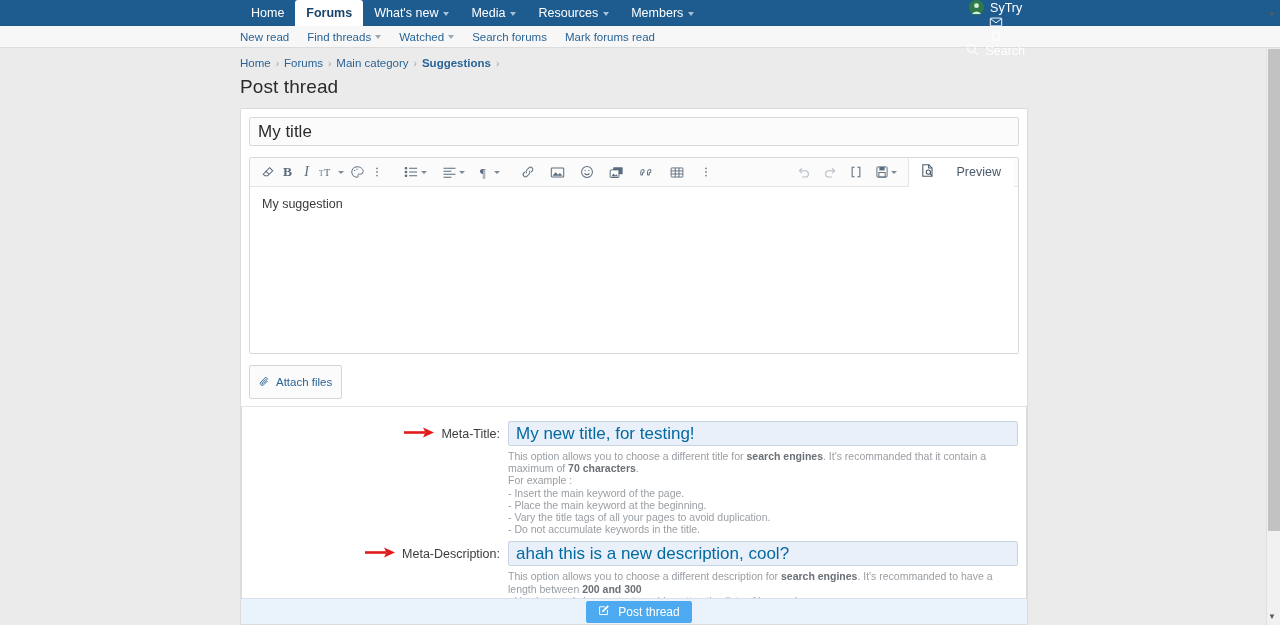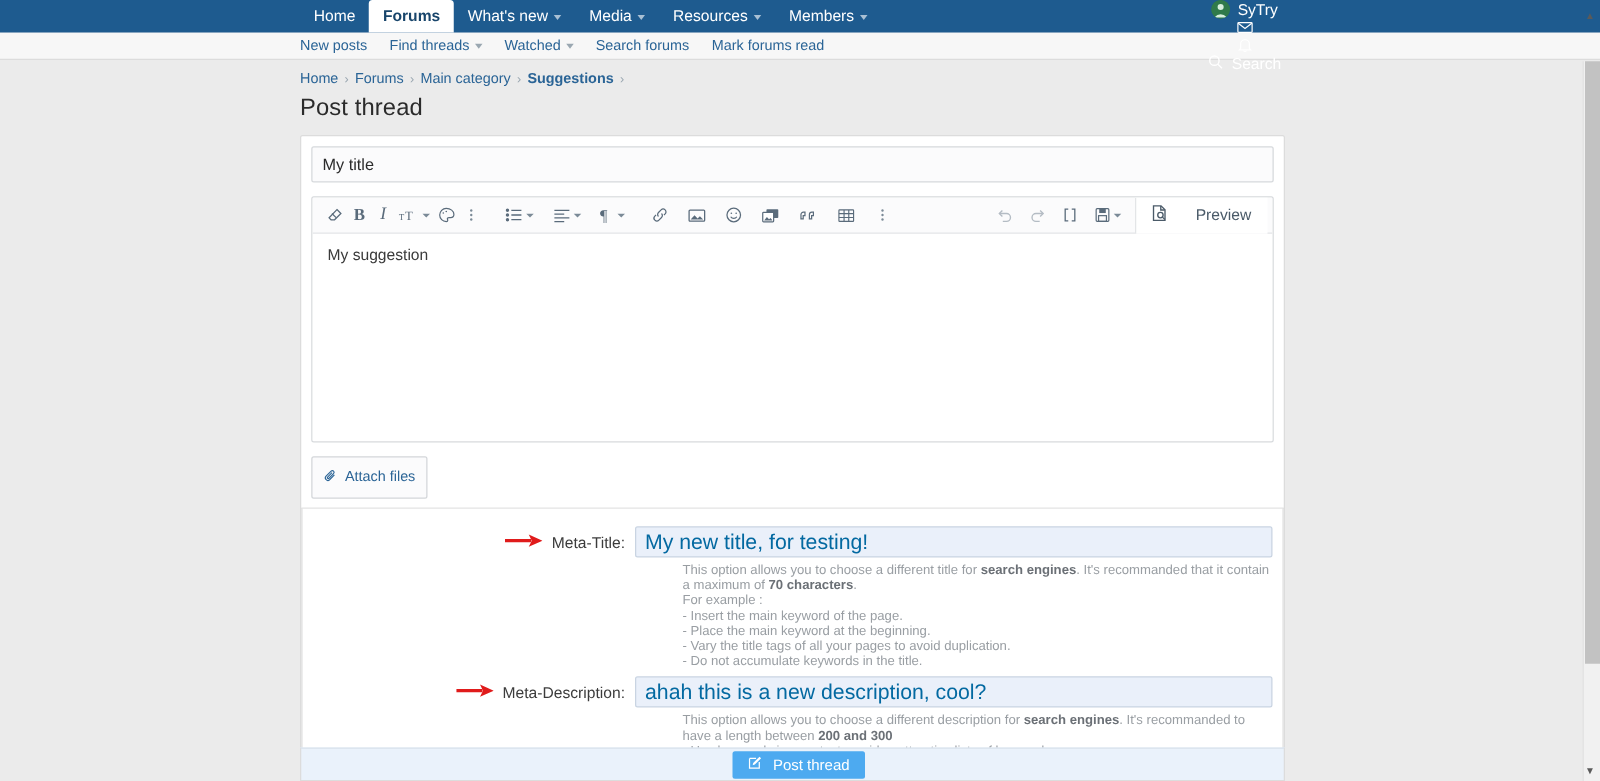--- a/index.html
+++ b/index.html
@@ -142,21 +142,21 @@
   .block-pad { padding: 8px 8px 7px 8px; }
 
   .title-input {
     width: 100%;
     height: 29px;
     border: 1px solid #d6d9dc;
     background: #fbfbfc;
     border-radius: 2px;
     padding: 0 8px;
     font-family: "Liberation Sans", sans-serif;
-    font-size: 13px;
+    font-size: 17px;
     color: #2b2b2b;
     outline: none;
   }
 
   
   .editor {
     margin-top: 11px;
     border: 1px solid #d6d9dc;
     border-radius: 2px;
     background: #fff;
@@ -267,21 +267,20 @@
     font-family: "Liberation Sans", sans-serif;
     font-size: 17px;
     color: #0369a1;
     outline: none;
   }
   .meta-help {
     margin-top: 4px;
     font-size: 10.5px;
     line-height: 12.2px;
     color: #999ea3;
-    margin-left: 38px;
   }
   .meta-help b { color: #6b7076; }
   .meta-help .ln { display: block; }
 
   
   .footer-bar {
     position: absolute;
     left: 240px;
     top: 598px;
     width: 788px;
@@ -401,21 +400,21 @@
             <path d="M10.3 10.3 L14.2 14.2"></path>
         </svg>
       </span>
       <span>Search</span>
     </div>
   </div>
 </div>
 
 <div class="subnav" id="subnav">
     <div class="subnav-item">
-      <span>New posts</span>
+      <span>New read</span>
     </div>
     <div class="subnav-item">
       <span>Find threads</span>
       <span class="caret-dark"></span>
     </div>
     <div class="subnav-item">
       <span>Watched</span>
       <span class="caret-dark"></span>
     </div>
     <div class="subnav-item">

